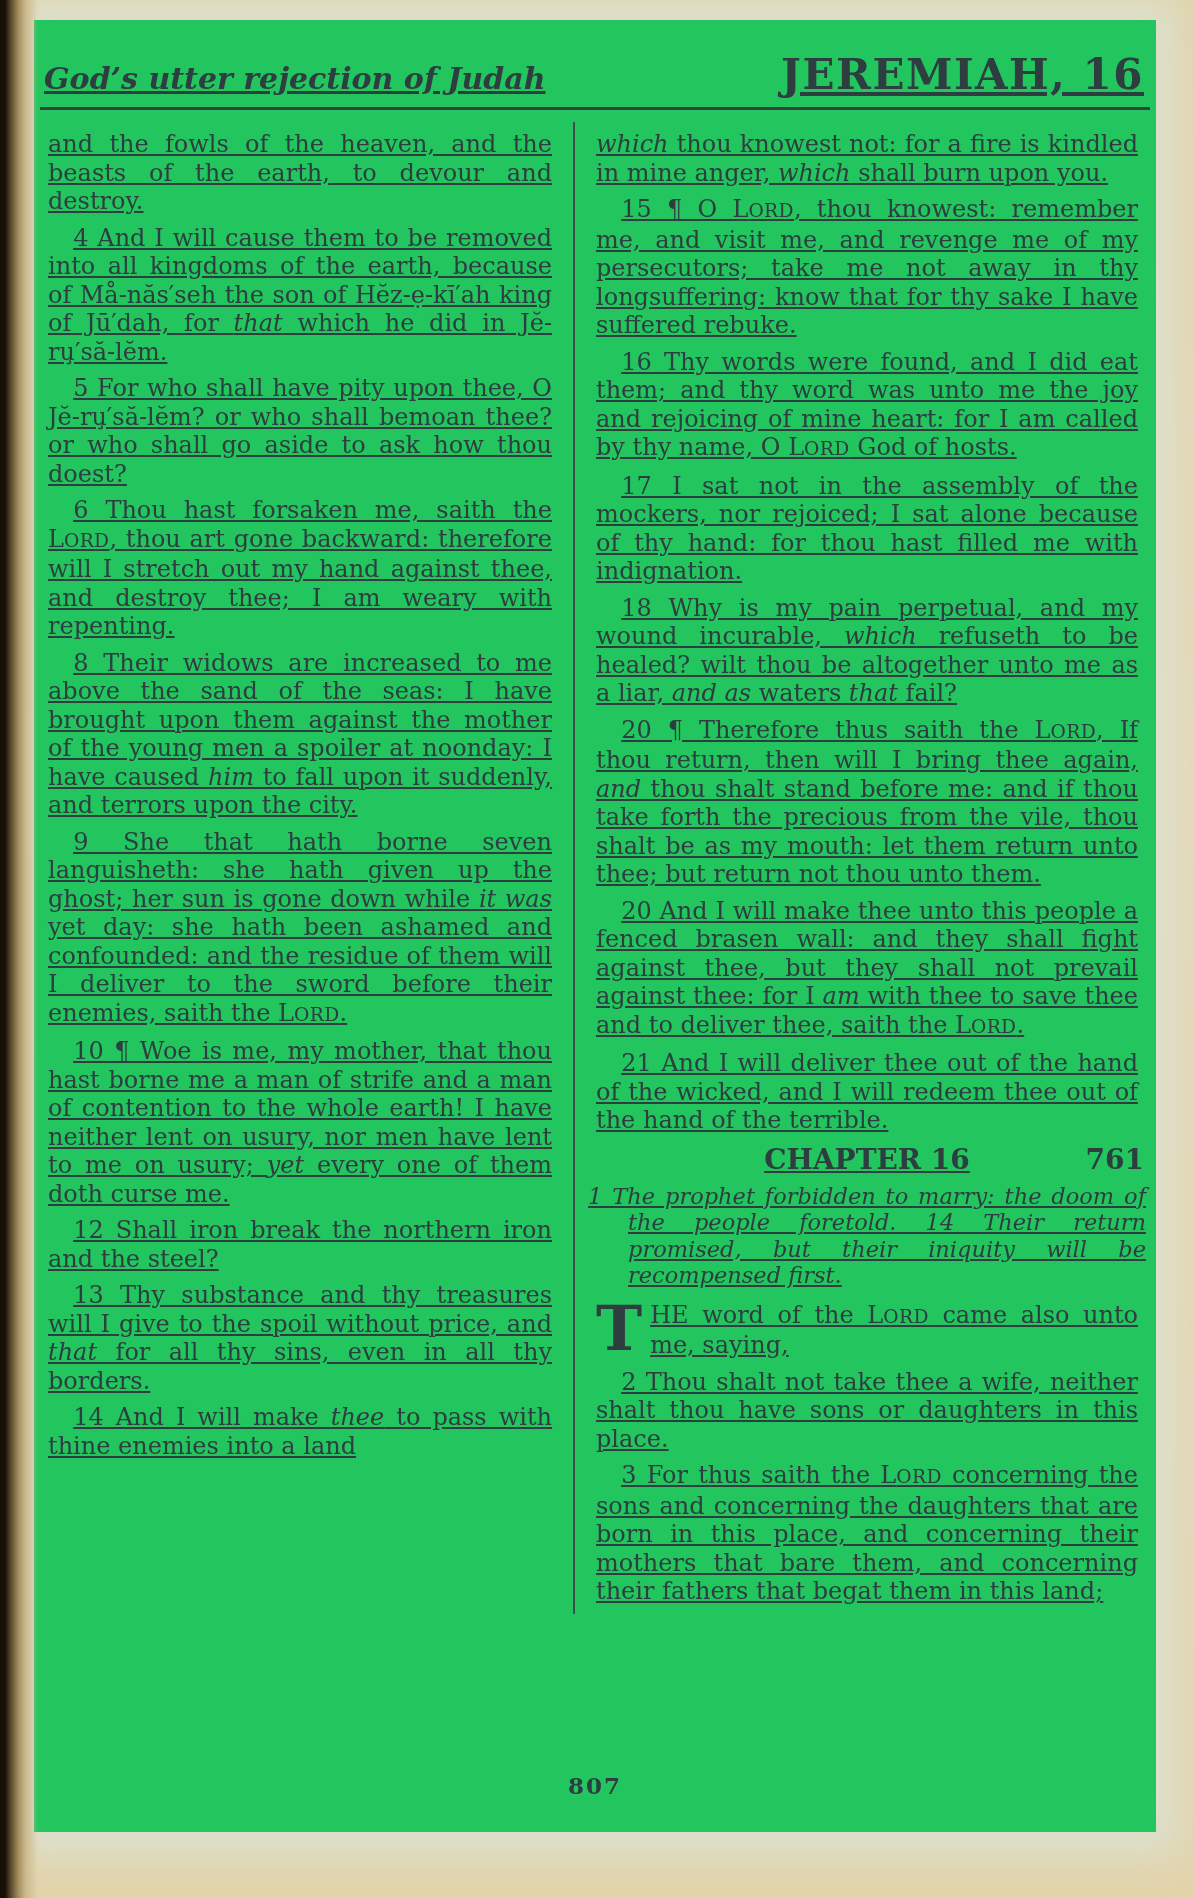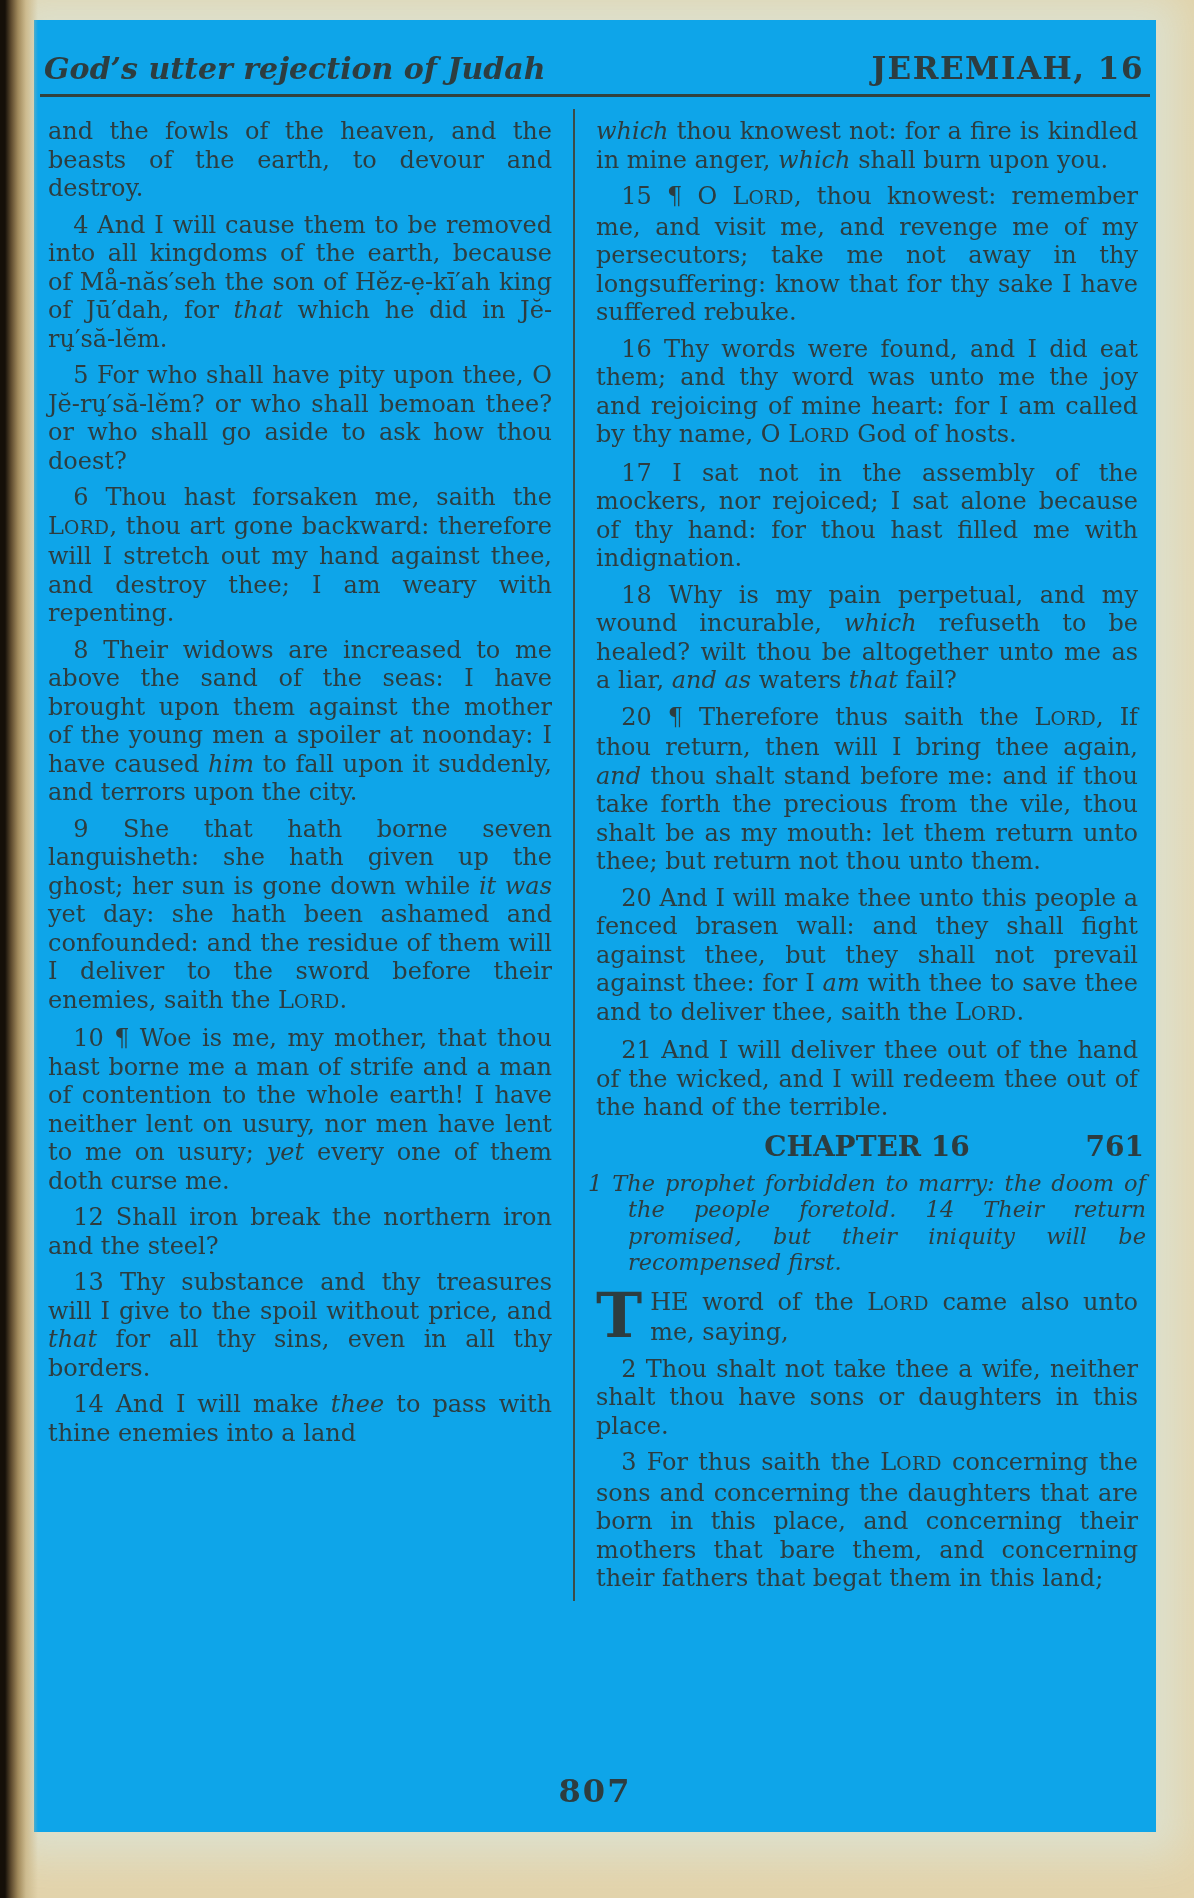--- a/index.html
+++ b/index.html
@@ -14,31 +14,32 @@
   .gutter {
     position: absolute; left: 0; top: 0; bottom: 0; width: 38px; z-index: 5;
     background: linear-gradient(90deg,
       #150f08 0px, #150f08 5px,
       #5d4a2e 11px, #a18a5c 18px,
       #cdbb8f 26px, rgba(205,187,143,0) 38px);
   }
   .content {
     position: absolute; left: 34px; top: 20px;
     width: 1122px; height: 1812px;
-    background: #0ea5e9;
+    background: #22c55e;
     box-shadow: 0 0 40px 26px rgba(220,224,207,0.95);
     padding: 0 6px;
     box-sizing: border-box;
+    text-decoration: underline;
   }
   .running-head {
     display: flex; justify-content: space-between; align-items: baseline;
     padding: 30px 6px 4px 4px;
   }
   .head-left { font-style: italic; font-weight: bold; font-size: 30px; }
-  .head-right { font-weight: bold; font-size: 31px; letter-spacing: 1.5px; }
+  .head-right { font-weight: bold; font-size: 42px; letter-spacing: 1.5px; }
   .head-rule { height: 3px; background: #32423e; margin: 4px 0 12px; }
 
   .columns { display: flex; align-items: flex-start; }
   .col {
     font-size: 24px; line-height: 28.5px;
     text-align: justify;
   }
   .col-left  { width: 520px; }
   .col-right { width: 558px; }
   .col-divider { width: 2px; align-self: stretch; background: #3c4c48; margin: 0 13px; }
@@ -61,21 +62,21 @@
     margin: 2px 0 12px;
   }
   .para.kind-dropcap { text-indent: 0; margin-top: 2px; }
   .dropcap {
     float: left; font-weight: bold;
     font-size: 62px; line-height: 49px;
     padding: 3px 8px 0 0;
   }
   .page-number {
     position: absolute; left: 0; top: 1752px; width: 1122px;
-    text-align: center; font-weight: bold; font-size: 32px; letter-spacing: 2px;
+    text-align: center; font-weight: bold; font-size: 23px; letter-spacing: 2px;
   }
 </style>
 </head>
 <body>
 
 <div class="gutter"></div>
 
 <div class="content">
   <header class="running-head">
     <span class="head-left">God’s utter rejection of Judah</span>

